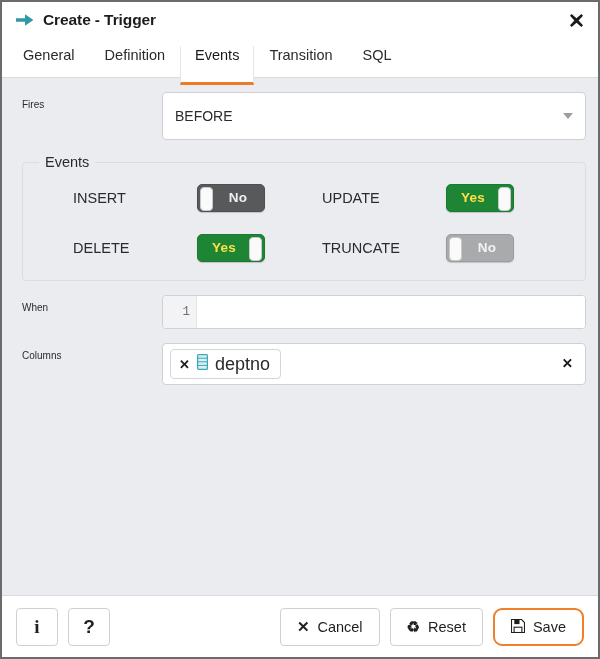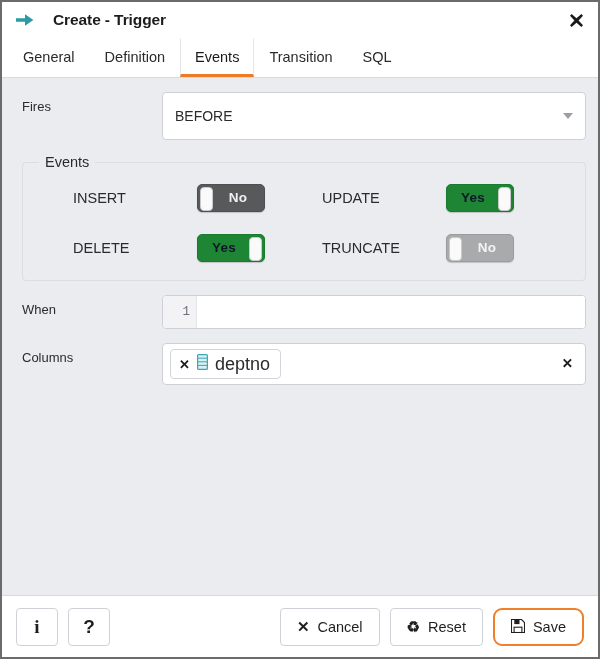--- a/index.html
+++ b/index.html
@@ -34,21 +34,21 @@
     background: #ffffff;
     display: flex;
     align-items: center;
     padding: 0 12px 0 14px;
     box-sizing: border-box;
     position: relative;
   }
   .title-left {
     display: flex;
     align-items: center;
-    gap: 19px;
+    gap: 9px;
   }
   .arrow-icon {
     width: 18px;
     height: 16px;
     display: block;
   }
   .title-text {
     font-size: 15.5px;
     font-weight: bold;
     color: #1c1c1c;
@@ -77,31 +77,30 @@
     min-height: 40px;
     background: #ffffff;
     border-bottom: 1px solid #d8dade;
     display: flex;
     align-items: stretch;
     padding-left: 6px;
     box-sizing: border-box;
   }
   .tab {
     display: flex;
-    align-items: center;
     padding: 0 14px;
     font-size: 14.5px;
     color: #2b2b2b;
     cursor: pointer;
     box-sizing: border-box;
     border: 1px solid transparent;
     border-bottom: 3px solid transparent;
     background: transparent;
     position: relative;
-    top: 0;
+    top: 8px;
   }
   .tab.active {
     border-left: 1px solid #e3e5e8;
     border-right: 1px solid #e3e5e8;
     border-top: 1px solid #ffffff;
     border-bottom: 3px solid #ec7a27;
     background: #ffffff;
     color: #1a1a1a;
   }
 
@@ -115,21 +114,21 @@
   }
 
   .form-row {
     display: flex;
     align-items: flex-start;
     margin-bottom: 14px;
   }
   .form-label {
     width: 148px;
     min-width: 148px;
-    font-size: 13px;
+    font-size: 10px;
     color: #2b2b2b;
     padding-top: 7px;
     box-sizing: border-box;
     padding-left: 8px;
   }
   .form-control {
     flex: 1 1 auto;
     min-width: 0;
   }
 
@@ -198,21 +197,21 @@
     display: flex;
     align-items: center;
     cursor: pointer;
     box-sizing: border-box;
     user-select: none;
     box-shadow: 0 1px 1px rgba(0,0,0,0.18);
   }
   .toggle .tog-text {
     font-size: 13.5px;
     font-weight: bold;
-    color: #0f172a;
+    color: #fde047;
     width: 100%;
     text-align: center;
     line-height: 1;
     letter-spacing: 0.2px;
   }
   .toggle .handle {
     position: absolute;
     top: 2px;
     width: 13px;
     height: 24px;

